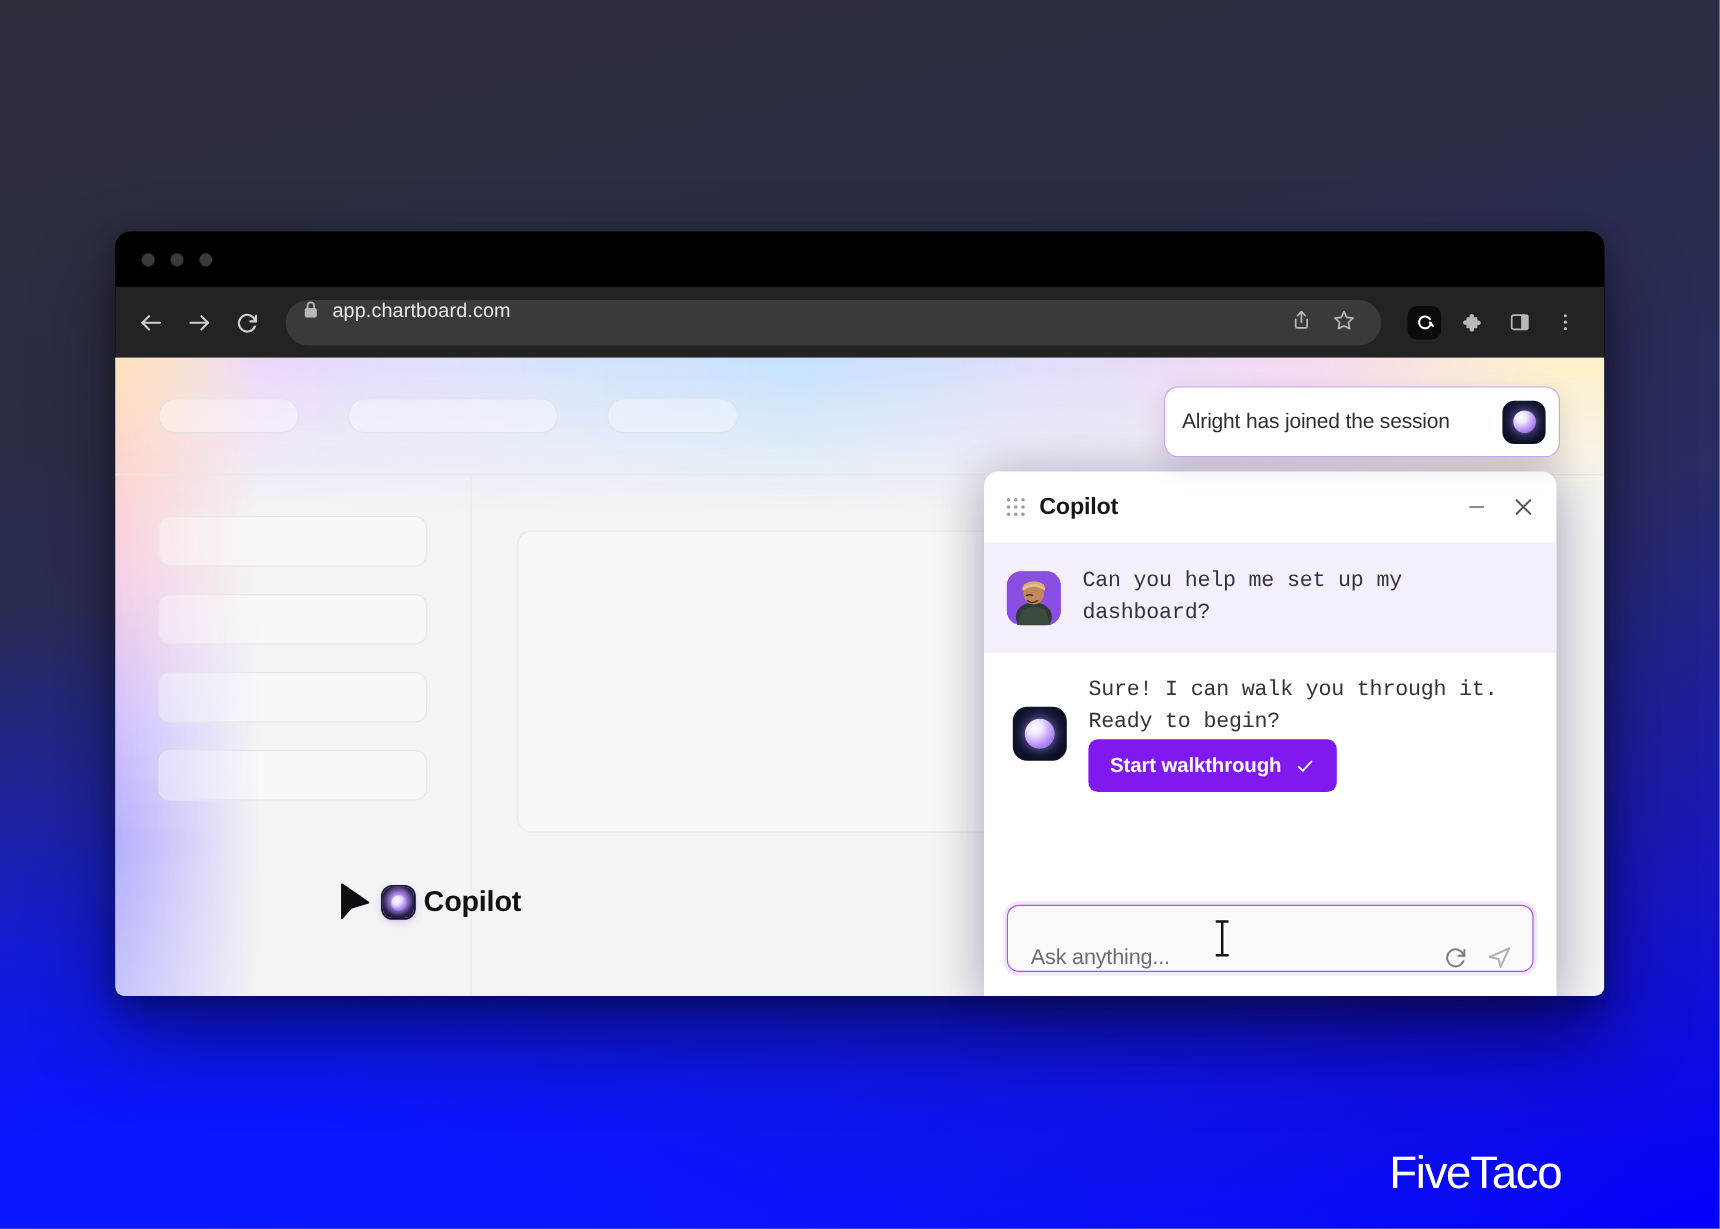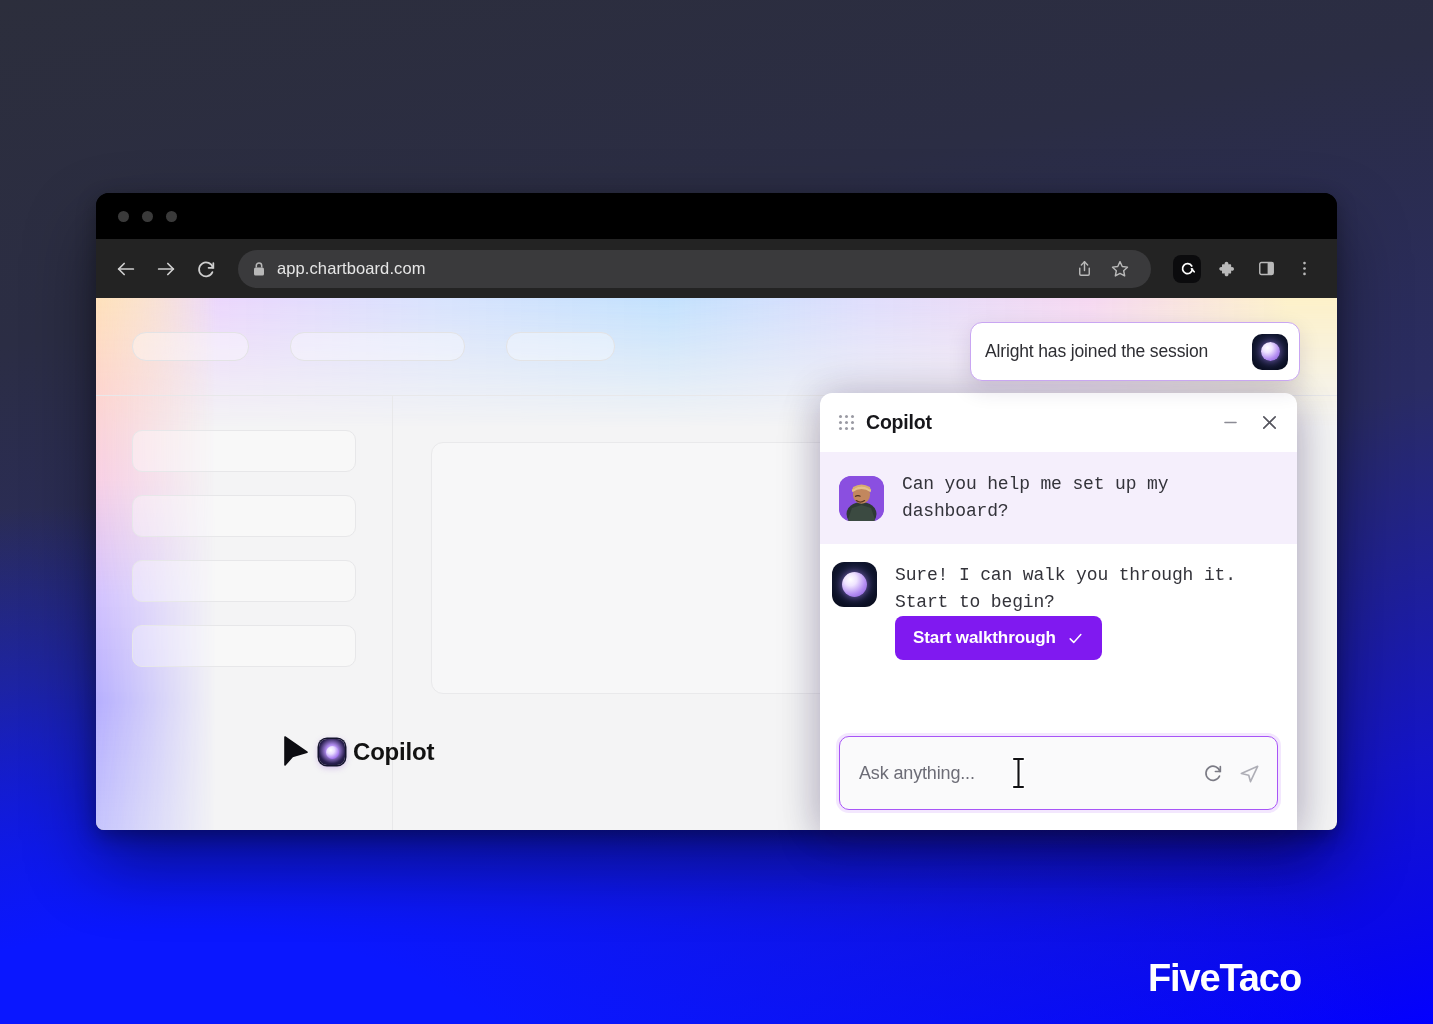--- a/index.html
+++ b/index.html
@@ -58,21 +58,21 @@
     color: #cfcfcf;
     flex: none;
   }
   .omnibox {
     flex: 1;
     height: 38px;
     margin: 0 10px;
     background: #3a3a3c;
     border-radius: 19px;
     display: flex;
-    align-items: center;
+    align-items: flex-start;
     padding: 0 14px;
     gap: 11px;
     min-width: 0;
   }
   .omnibox .url {
     color: #e6e6e6;
     font-size: 16.5px;
     letter-spacing: .1px;
     white-space: nowrap;
     overflow: hidden;
@@ -312,22 +312,23 @@
     font-size: 18px;
     color: #33333a;
     letter-spacing: -.15px;
     line-height: 1.5;
     font-family: Liberation Mono, monospace;
   }
 
   .msg-bot {
     display: flex;
     gap: 18px;
-    padding: 18px 20px 14px 12px;
-    flex: none;
+    padding: 18px 20px 14px 24px;
+    flex: none;
+    align-items: center;
   }
   .msg-bot .orb-square { width: 45px; height: 45px; border-radius: 12px; }
   .msg-bot .orb-square .orb { width: 25px; height: 25px; }
   .btn-walk {
     display: inline-flex;
     align-items: center;
     gap: 11px;
     background: #8019f0;
     color: #fff;
     border: none;
@@ -338,27 +339,27 @@
     font-family: "Liberation Sans", sans-serif;
     letter-spacing: -.1px;
     cursor: pointer;
   }
 
   .p-spacer { flex: 1; }
 
   .p-input-wrap { padding: 14px 19px 20px 19px; flex: none; }
   .p-input {
     position: relative;
-    height: 74px;
+    height: 56px;
     box-sizing: border-box;
     background: #fafafb;
     border: 1.8px solid #a855f7;
     border-radius: 10px;
     display: flex;
-    align-items: center;
+    align-items: flex-end;
     padding: 0 16px 0 17px;
     box-shadow: 0 0 0 3px rgba(168,85,247,.14);
   }
   .p-input input {
     flex: 1;
     border: none;
     outline: none;
     background: transparent;
     font-size: 18px;
     color: #3a3a42;
@@ -374,21 +375,21 @@
     transform: translateY(-50%);
     pointer-events: none;
   }
 
   
   #brand {
     position: absolute;
     right: 132px; bottom: 24px;
     color: #fff;
     font-size: 38px;
-    font-weight: 700;
+    font-weight: 400;
     letter-spacing: -1.1px;
   }
 </style>
 </head>
 <body>
 
 <div id="stage">
 
   <div id="browser">
 
@@ -549,21 +550,21 @@
       </span>
       <span class="msg-text">Can you help me set up my dashboard?</span>
     </div>
 
     <div class="msg-bot">
       <span class="orb-square">
         <span class="orb"></span>
       </span>
       <div>
         <div class="msg-text">Sure! I can walk you through it.</div>
-        <div class="msg-text">Start to begin?</div>
+        <div class="msg-text">Ready to begin?</div>
         <button class="btn-walk">
           <span>Start walkthrough</span>
           <svg width="17" height="17" viewBox="0 0 24 24" fill="none" stroke="#ffffff" stroke-width="2.1" stroke-linecap="round" stroke-linejoin="round">
             <polyline points="4.5,12.5 9.5,17.5 19.5,6.5"></polyline>
           </svg>
         </button>
       </div>
     </div>
 
     <div class="p-spacer"></div>

